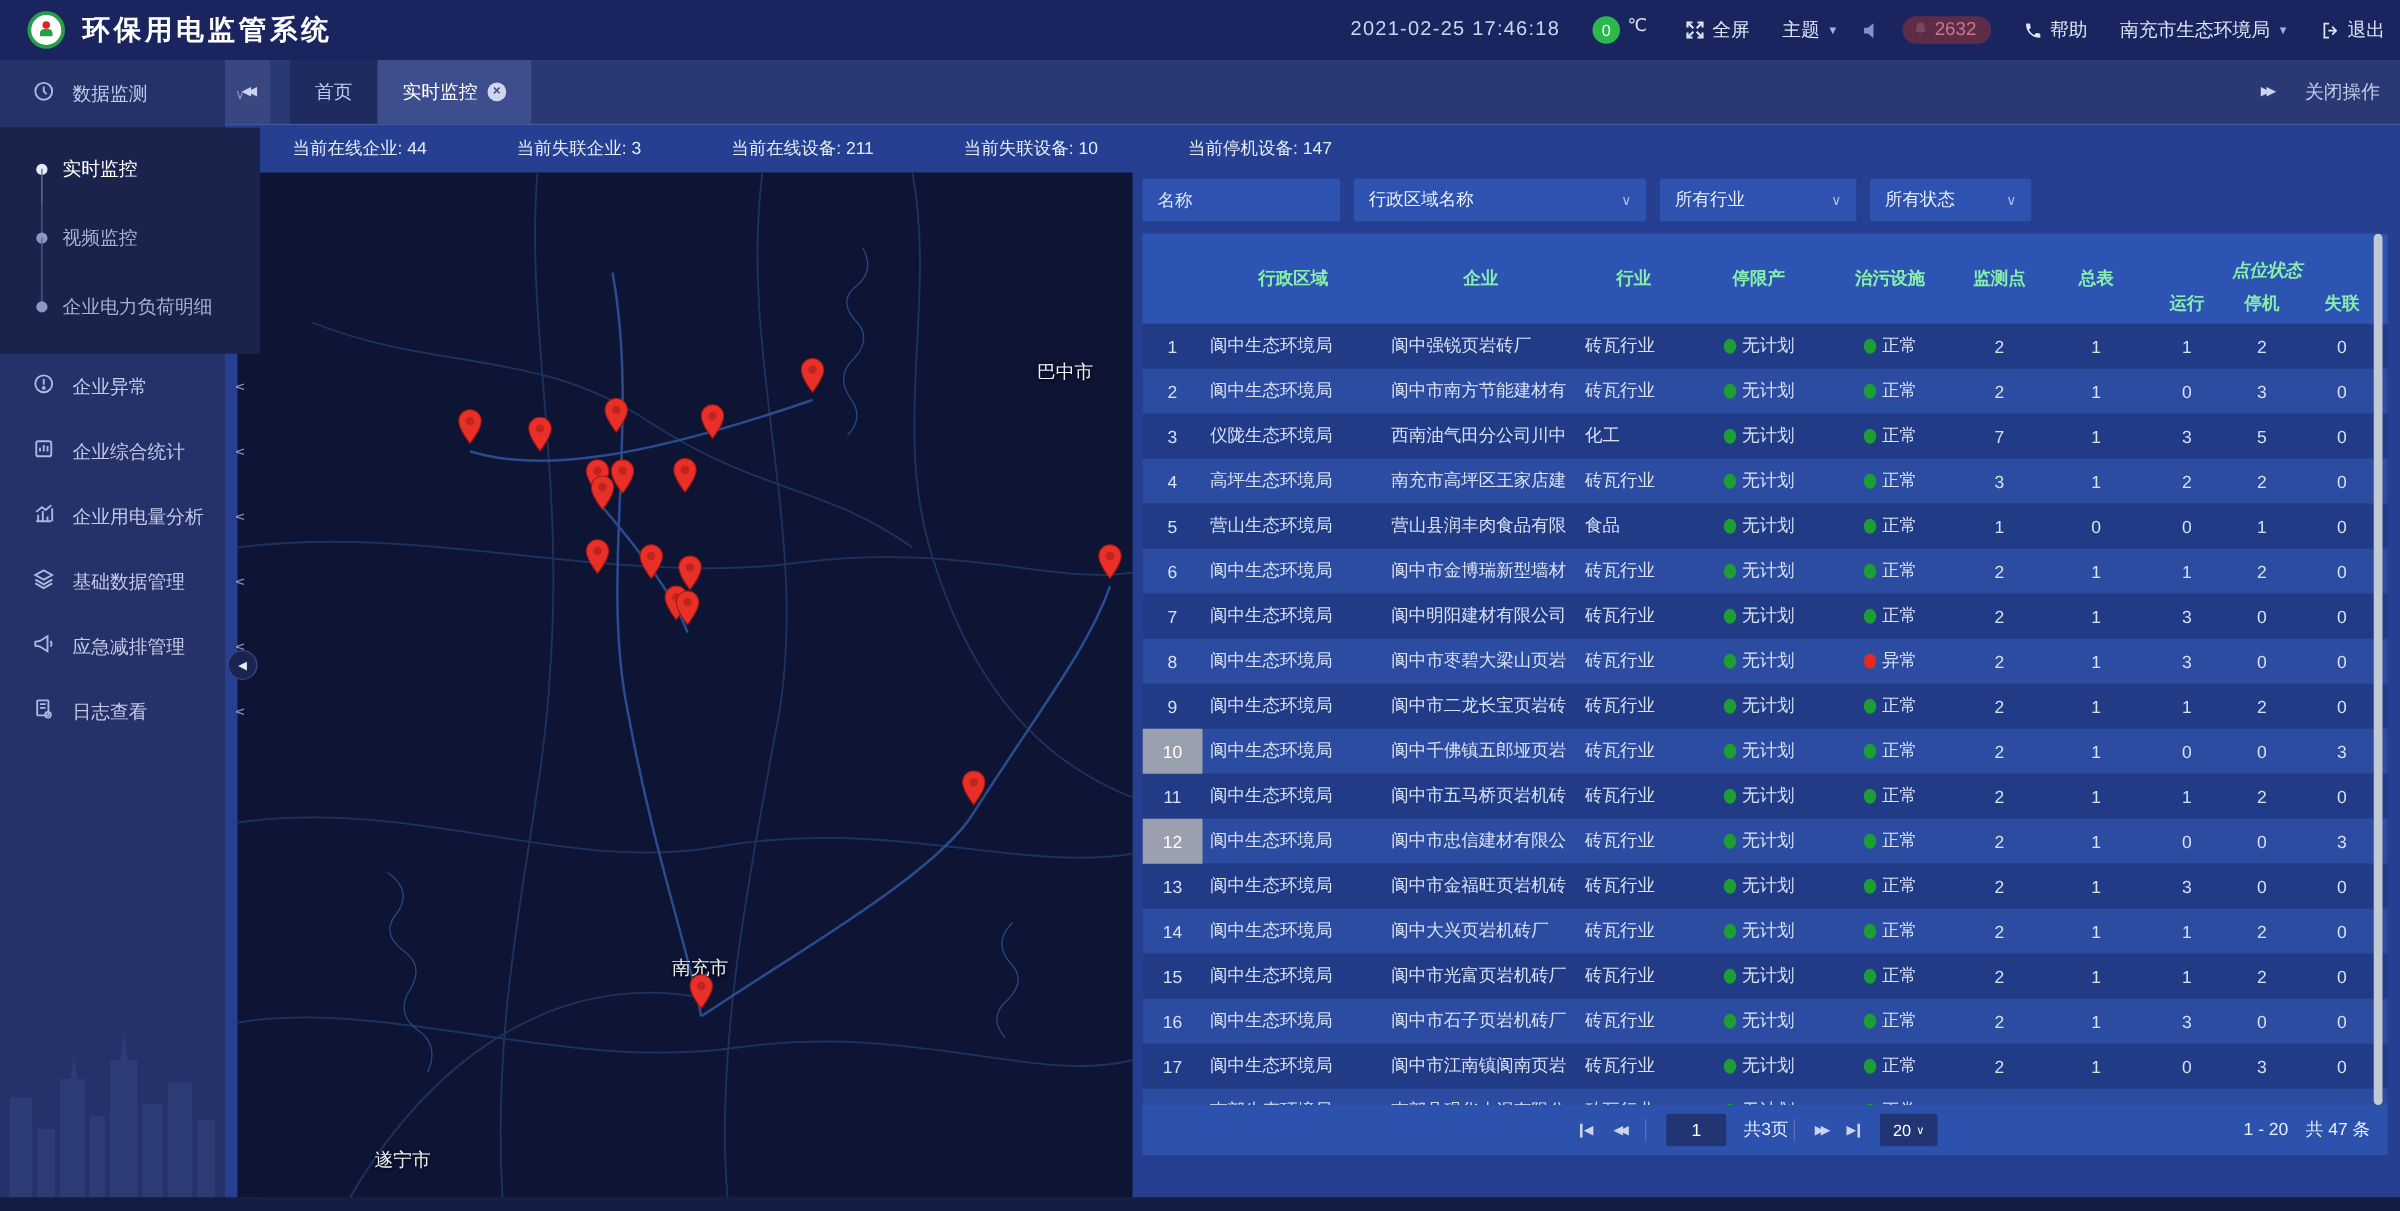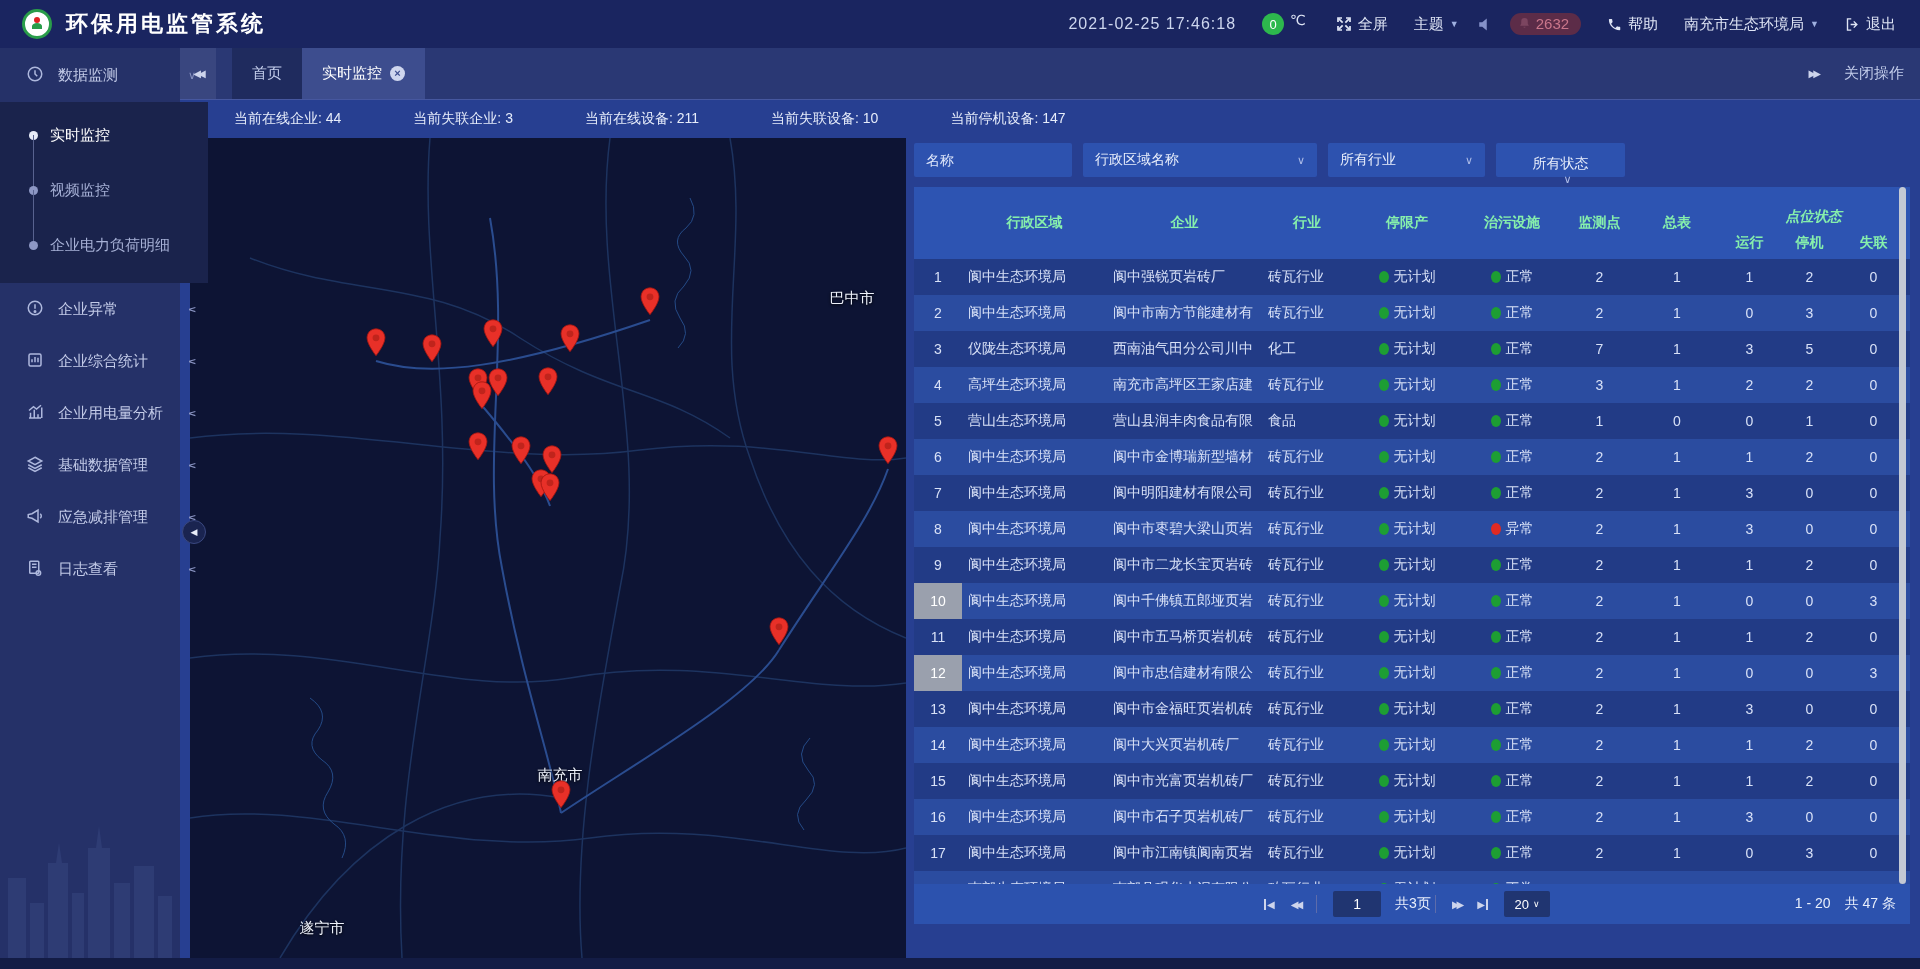--- a/index.html
+++ b/index.html
@@ -9,21 +9,21 @@
   
   #topbar { position:absolute; left:0; top:0; width:1920px; height:48px; background:#1a2560;
     display:flex; align-items:center; color:#fff; }
   .logo { width:30px; height:30px; border-radius:50%; background:#fff; border:3px solid #2a9d4a;
     margin-left:22px; position:relative; }
   .logo:before { content:""; position:absolute; left:7px; top:11px; width:10px; height:6px;
     background:#2a9d4a; border-radius:50% 50% 0 0; }
   .logo:after { content:""; position:absolute; left:9px; top:5px; width:6px; height:6px;
     background:#d22; border-radius:50%; }
   .app-title { font-size:22px; font-weight:bold; letter-spacing:3px; margin-left:14px; }
-  .tb-right { margin-left:auto; display:flex; align-items:center; gap:0; padding-right:24px; }
+  .tb-right { margin-left:auto; display:flex; align-items:center; gap:0; padding-right:12px; }
   .tb-item { display:flex; align-items:center; gap:6px; font-size:15px; color:#dfe5f5; cursor:default; }
   .datetime { font-size:16px; color:#cdd6ee; margin-right:26px; letter-spacing:1px; }
   .temp-badge { width:22px; height:22px; border-radius:50%; background:#2db84d; color:#fff;
     display:flex; align-items:center; justify-content:center; font-size:13px; }
   .temp-unit { font-size:14px; color:#dfe5f5; margin:0 30px 0 6px; position:relative; top:-4px;}
   .caret-down { font-size:9px; color:#9fb0e0; }
   .gap26 { margin-right:26px; } .gap18 { margin-right:18px; }
   .notif-badge { background:#5c2c48; border-radius:12px; padding:2px 12px 3px 8px; display:flex;
     align-items:center; gap:5px; color:#c9768b; font-size:15px; }
   svg.ic { display:block; }
@@ -75,26 +75,26 @@
     transform:translate(-50%,-50%); white-space:nowrap; }
   .pin { position:absolute; transform:translate(-50%,-100%); cursor:pointer; }
   #map-collapse { position:absolute; left:2px; top:420px; width:24px; height:24px; border-radius:50%;
     background:#1a2450; border:1px solid #3a4880; color:#e8ecf8; font-size:9px; display:flex;
     align-items:center; justify-content:center; cursor:pointer; z-index:5;}
 
   
   #panel { position:absolute; left:734px; top:43px; width:996px; height:781px; }
   #filter-row { display:flex; gap:11px; height:34px; }
   .f-input, .f-select { background:#2d52af; border:none; border-radius:2px; color:#e8eefb;
-    font-size:14px; padding:12px 12px; height:34px; display:flex; align-items:center;
+    font-size:14px; padding:0 12px; height:34px; display:flex; align-items:center;
     font-family:"Liberation Sans","DejaVu Sans",sans-serif; }
   .f-input { width:158px; } .f-input::placeholder { color:#dfe7fa; opacity:1; }
   .f-select { justify-content:space-between; cursor:pointer; }
   .f-select .sel-chev { color:#aebde8; font-size:11px; margin-left:14px; }
-  #f-region { width:234px; } #f-industry { width:157px; } #f-status { width:129px;flex-direction:column; }
+  #f-region { width:234px; } #f-industry { width:157px; } #f-status { width:129px; }
 
   .grid11 { display:grid; grid-template-columns:48px 145px 155px 90px 110px 100px 75px 80px 65px 55px 73px; }
   #thead { margin-top:10px; height:72px; background:#2d54b2; color:#86efac; font-size:14px;
     font-weight:bold; grid-template-rows:40px 32px; }
   .h-main { grid-row:1/3; display:flex; align-items:center; justify-content:center; }
   .h-group { grid-column:9/12; grid-row:1; display:flex; align-items:flex-end; justify-content:center;
     font-style:italic; padding-bottom:1px; }
   .h-sub { grid-row:2; display:flex; align-items:center; justify-content:center; }
 
   #tbody { height:625px; overflow:hidden; position:relative; }

